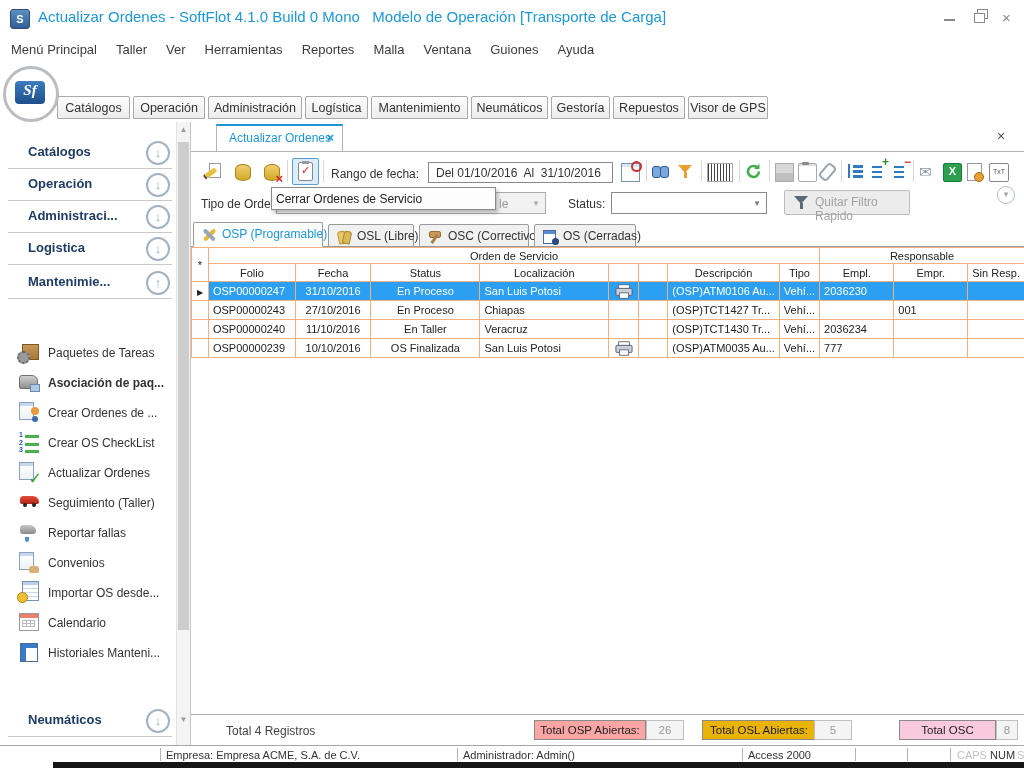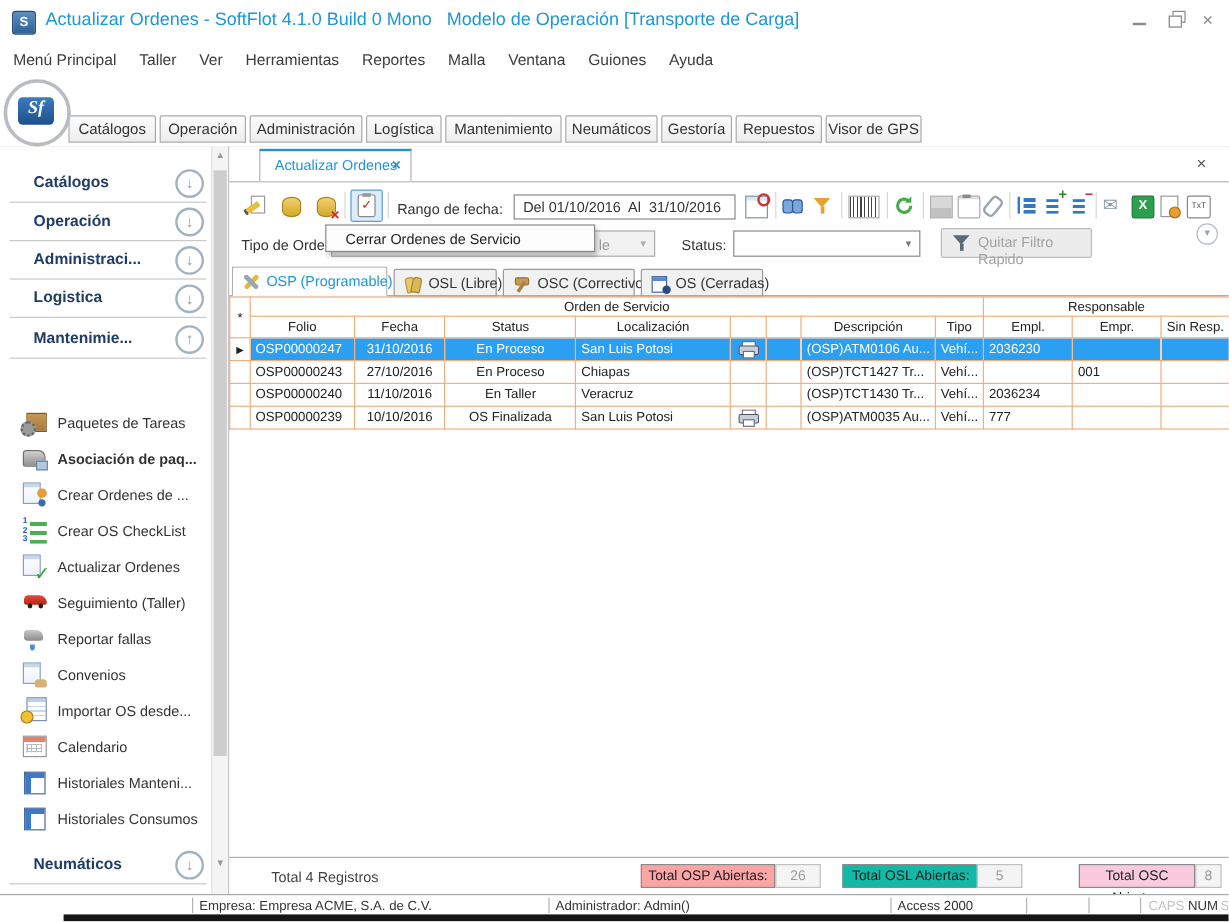--- a/index.html
+++ b/index.html
@@ -149,21 +149,21 @@
   .i-txtbox{background:#fff;border:1px solid #888;font-size:7px;text-align:center;line-height:15px;color:#555;border-radius:2px;width:18px;}
   .i-chevcircle{border:1.5px solid #b5bec6;border-radius:50%;color:#9aa5ae;text-align:center;font-size:9px;line-height:15px;width:16px;height:16px;}
 
   
   #filterrow{position:absolute;left:0;top:68px;width:834px;height:28px;}
   #tipo-label{position:absolute;left:10px;top:7px;font-size:12px;color:#333;white-space:nowrap;overflow:hidden;width:72px;}
   #tipo-combo{position:absolute;left:85px;top:2px;width:270px;height:22px;border:1px solid #adadad;background:#f2f2f2;box-sizing:border-box;}
   #tipo-combo .dval{position:absolute;left:222px;top:4px;font-size:12px;color:#9a9a9a;}
   #tipo-combo .carr{position:absolute;right:2px;top:3px;width:14px;text-align:center;color:#aaa;font-size:9px;line-height:15px;}
   #tooltip{position:absolute;left:80px;top:-3px;width:225px;height:23px;background:#fdfdfd;border:1px solid #8a8a8a;box-shadow:2px 3px 4px rgba(0,0,0,.25);
-           font-size:12px;color:#222;line-height:22px;padding-left:16px;z-index:6;box-sizing:border-box;}
+           font-size:12px;color:#222;line-height:22px;padding-left:4px;z-index:6;box-sizing:border-box;}
   #status-label{position:absolute;left:377px;top:7px;font-size:12px;color:#333;}
   #status-combo{position:absolute;left:420px;top:2px;width:156px;height:22px;border:1px solid #8a8a8a;background:#fff;box-sizing:border-box;}
   #status-combo .carr{position:absolute;right:2px;top:3px;width:14px;text-align:center;color:#777;font-size:9px;line-height:15px;}
   #btn-quitar{position:absolute;left:593px;top:0;width:126px;height:25px;background:#ececec;border:1px solid #bcbcbc;border-radius:2px;box-sizing:border-box;}
   #btn-quitar .qlabel{position:absolute;left:30px;top:4px;font-size:12px;color:#a2a2a2;}
   #btn-quitar .i-funnel{position:absolute;left:8px;top:3px;width:17px;height:17px;}
 
   
   #viewtabs{position:absolute;left:0;top:100px;width:834px;height:25px;border-bottom:1px solid #9a9a9a;box-sizing:border-box;}
   .vtab{position:absolute;box-sizing:border-box;border:1px solid #9a9a9a;border-radius:2px 2px 0 0;background:#f1f1f1;font-size:12px;color:#333;}
@@ -349,24 +349,20 @@
         <span class="si si-sheetcoin"></span>
         <span class="slabel">Importar OS desde...</span>
       </div>
       <div class="sitem" style="top:486px;">
         <span class="si si-calendar"></span>
         <span class="slabel">Calendario</span>
       </div>
       <div class="sitem" style="top:516px;">
         <span class="si si-table"></span>
         <span class="slabel">Historiales Manteni...</span>
-      </div>
-      <div class="sitem" style="top:546px;">
-        <span class="si si-table"></span>
-        <span class="slabel">Historiales Consumos</span>
       </div>
 
       <div class="sgroup" style="top:587px;">
         <span class="glabel">Neumáticos</span>
         <span class="gcirc">↓</span>
       </div>
 
       <div id="side-scroll">
         <span class="sarr" style="top:3px;">▲</span>
         <div id="side-thumb"></div>
@@ -563,21 +559,21 @@
           <td></td>
           <td></td>
         </tr>
       </tbody>
         </table>
 
       <div id="pfooter">
         <span id="total-label">Total 4 Registros</span>
         <span class="badge-label" style="left:343px;width:112px;background:#fca5a5;">Total OSP Abiertas:</span>
         <span class="badge-value" style="left:455px;width:38px;">26</span>
-        <span class="badge-label" style="left:511px;width:114px;background:#14b8a6;">Total OSL Abiertas:</span>
+        <span class="badge-label" style="left:511px;width:114px;background:#eab308;">Total OSL Abiertas:</span>
         <span class="badge-value" style="left:623px;width:38px;">5</span>
         <span class="badge-label" style="left:708px;width:97px;background:#f9c9dd;">Total OSC Abiertas:</span>
         <span class="badge-value" style="left:805px;width:22px;">8</span>
       </div>
 
     </div>
   </div>
 
   <div id="statusbar">
     <div class="sb-sep" style="left:160px;"></div>

